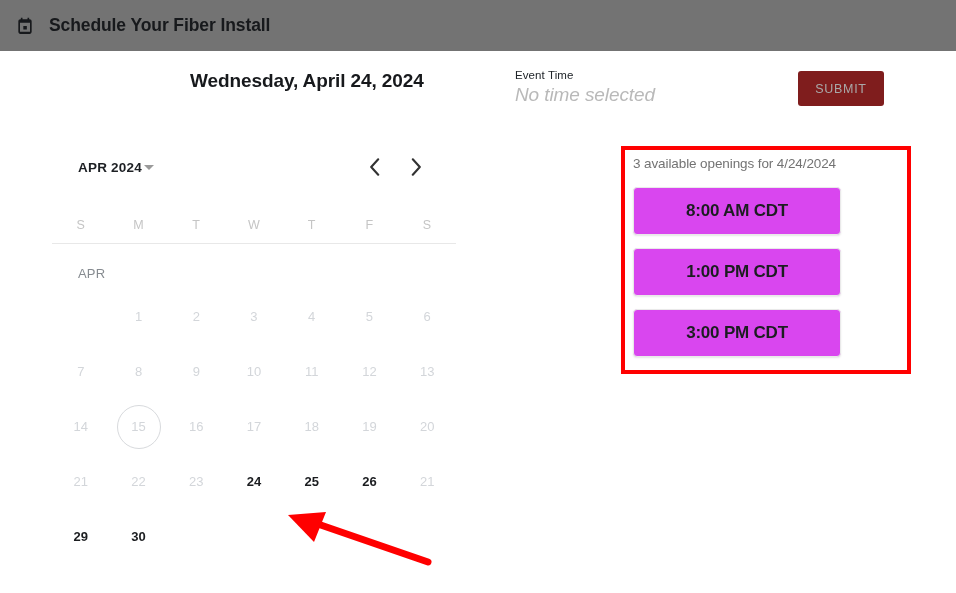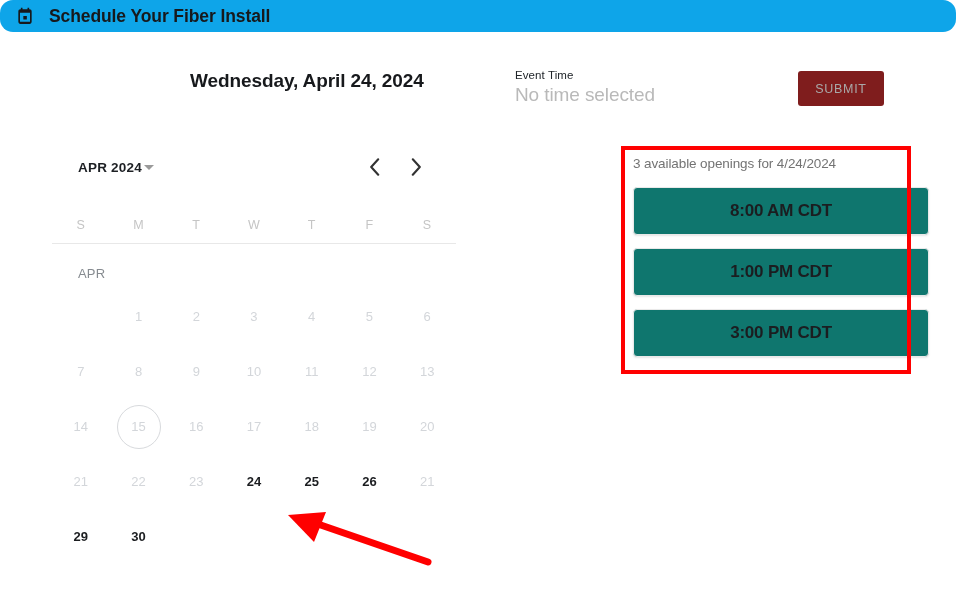--- a/index.html
+++ b/index.html
@@ -6,23 +6,23 @@
   html, body {
     width: 956px; height: 593px;
     background: #ffffff;
     font-family: "Liberation Sans", sans-serif;
     overflow: hidden;
   }
   #page { position: relative; width: 956px; height: 593px; background: #fff; }
 
   
   #header {
-    position: absolute; left: 0; top: 0; width: 956px; height: 32px;
-    background: #0ea5e9;
-    display: flex; align-items: center; border-radius: 13px;
+    position: absolute; left: 0; top: 0; width: 956px; height: 51px;
+    background: #737373;
+    display: flex; align-items: center;
   }
   #cal-icon { margin-left: 15px; display: flex; align-items: center; }
   #header-title {
     margin-left: 14px;
     font-size: 17.5px; font-weight: bold; color: #17191c;
     letter-spacing: -0.1px;
   }
 
   
   .summary-block { position: absolute; }
@@ -30,21 +30,21 @@
   #event-time-block { left: 515px; top: 68px; }
   .summary-caption {
     font-size: 11.5px; color: #20252a; line-height: 14px;
     letter-spacing: 0.1px;
   }
   #event-date-value {
     font-size: 19px; font-weight: bold; color: #17191c;
     line-height: 26px; letter-spacing: -0.1px;
   }
   #event-time-value {
-    font-size: 19px; color: #b9b9b9;
+    font-size: 19px; font-style: italic; color: #b9b9b9;
     line-height: 26px; letter-spacing: -0.1px; font-weight: 400;
   }
 
   #submit-button {
     position: absolute; left: 798px; top: 71px;
     width: 86px; height: 35px;
     background: #7f1d1d; border: none; border-radius: 3px;
     color: #a9a9a9; font-size: 12.5px; letter-spacing: 0.7px;
     font-family: "Liberation Sans", sans-serif;
     cursor: default;
@@ -111,22 +111,22 @@
   .day-today .day-num { border: 1px solid #d8dadd; }
   .day-empty { visibility: hidden; }
 
   
   #openings-panel { position: absolute; left: 633px; top: 155px; width: 252px; }
   #openings-caption {
     font-size: 13.5px; color: #737373; line-height: 18px;
     letter-spacing: -0.1px; margin-bottom: 14px;
   }
   .slot-button {
-    width: 296px; height: 48px;
-    background: #0f766e;
+    width: 208px; height: 48px;
+    background: #d946ef;
     border: 1px solid #e9e9e9; border-radius: 4px;
     box-shadow: 0 1px 2px rgba(0,0,0,0.10);
     display: flex; align-items: center; justify-content: center;
     font-size: 17px; font-weight: bold; color: #1b1d20;
     font-family: "Liberation Sans", sans-serif;
     letter-spacing: -0.2px;
     margin-bottom: 13px; cursor: pointer;
   }
 
   

